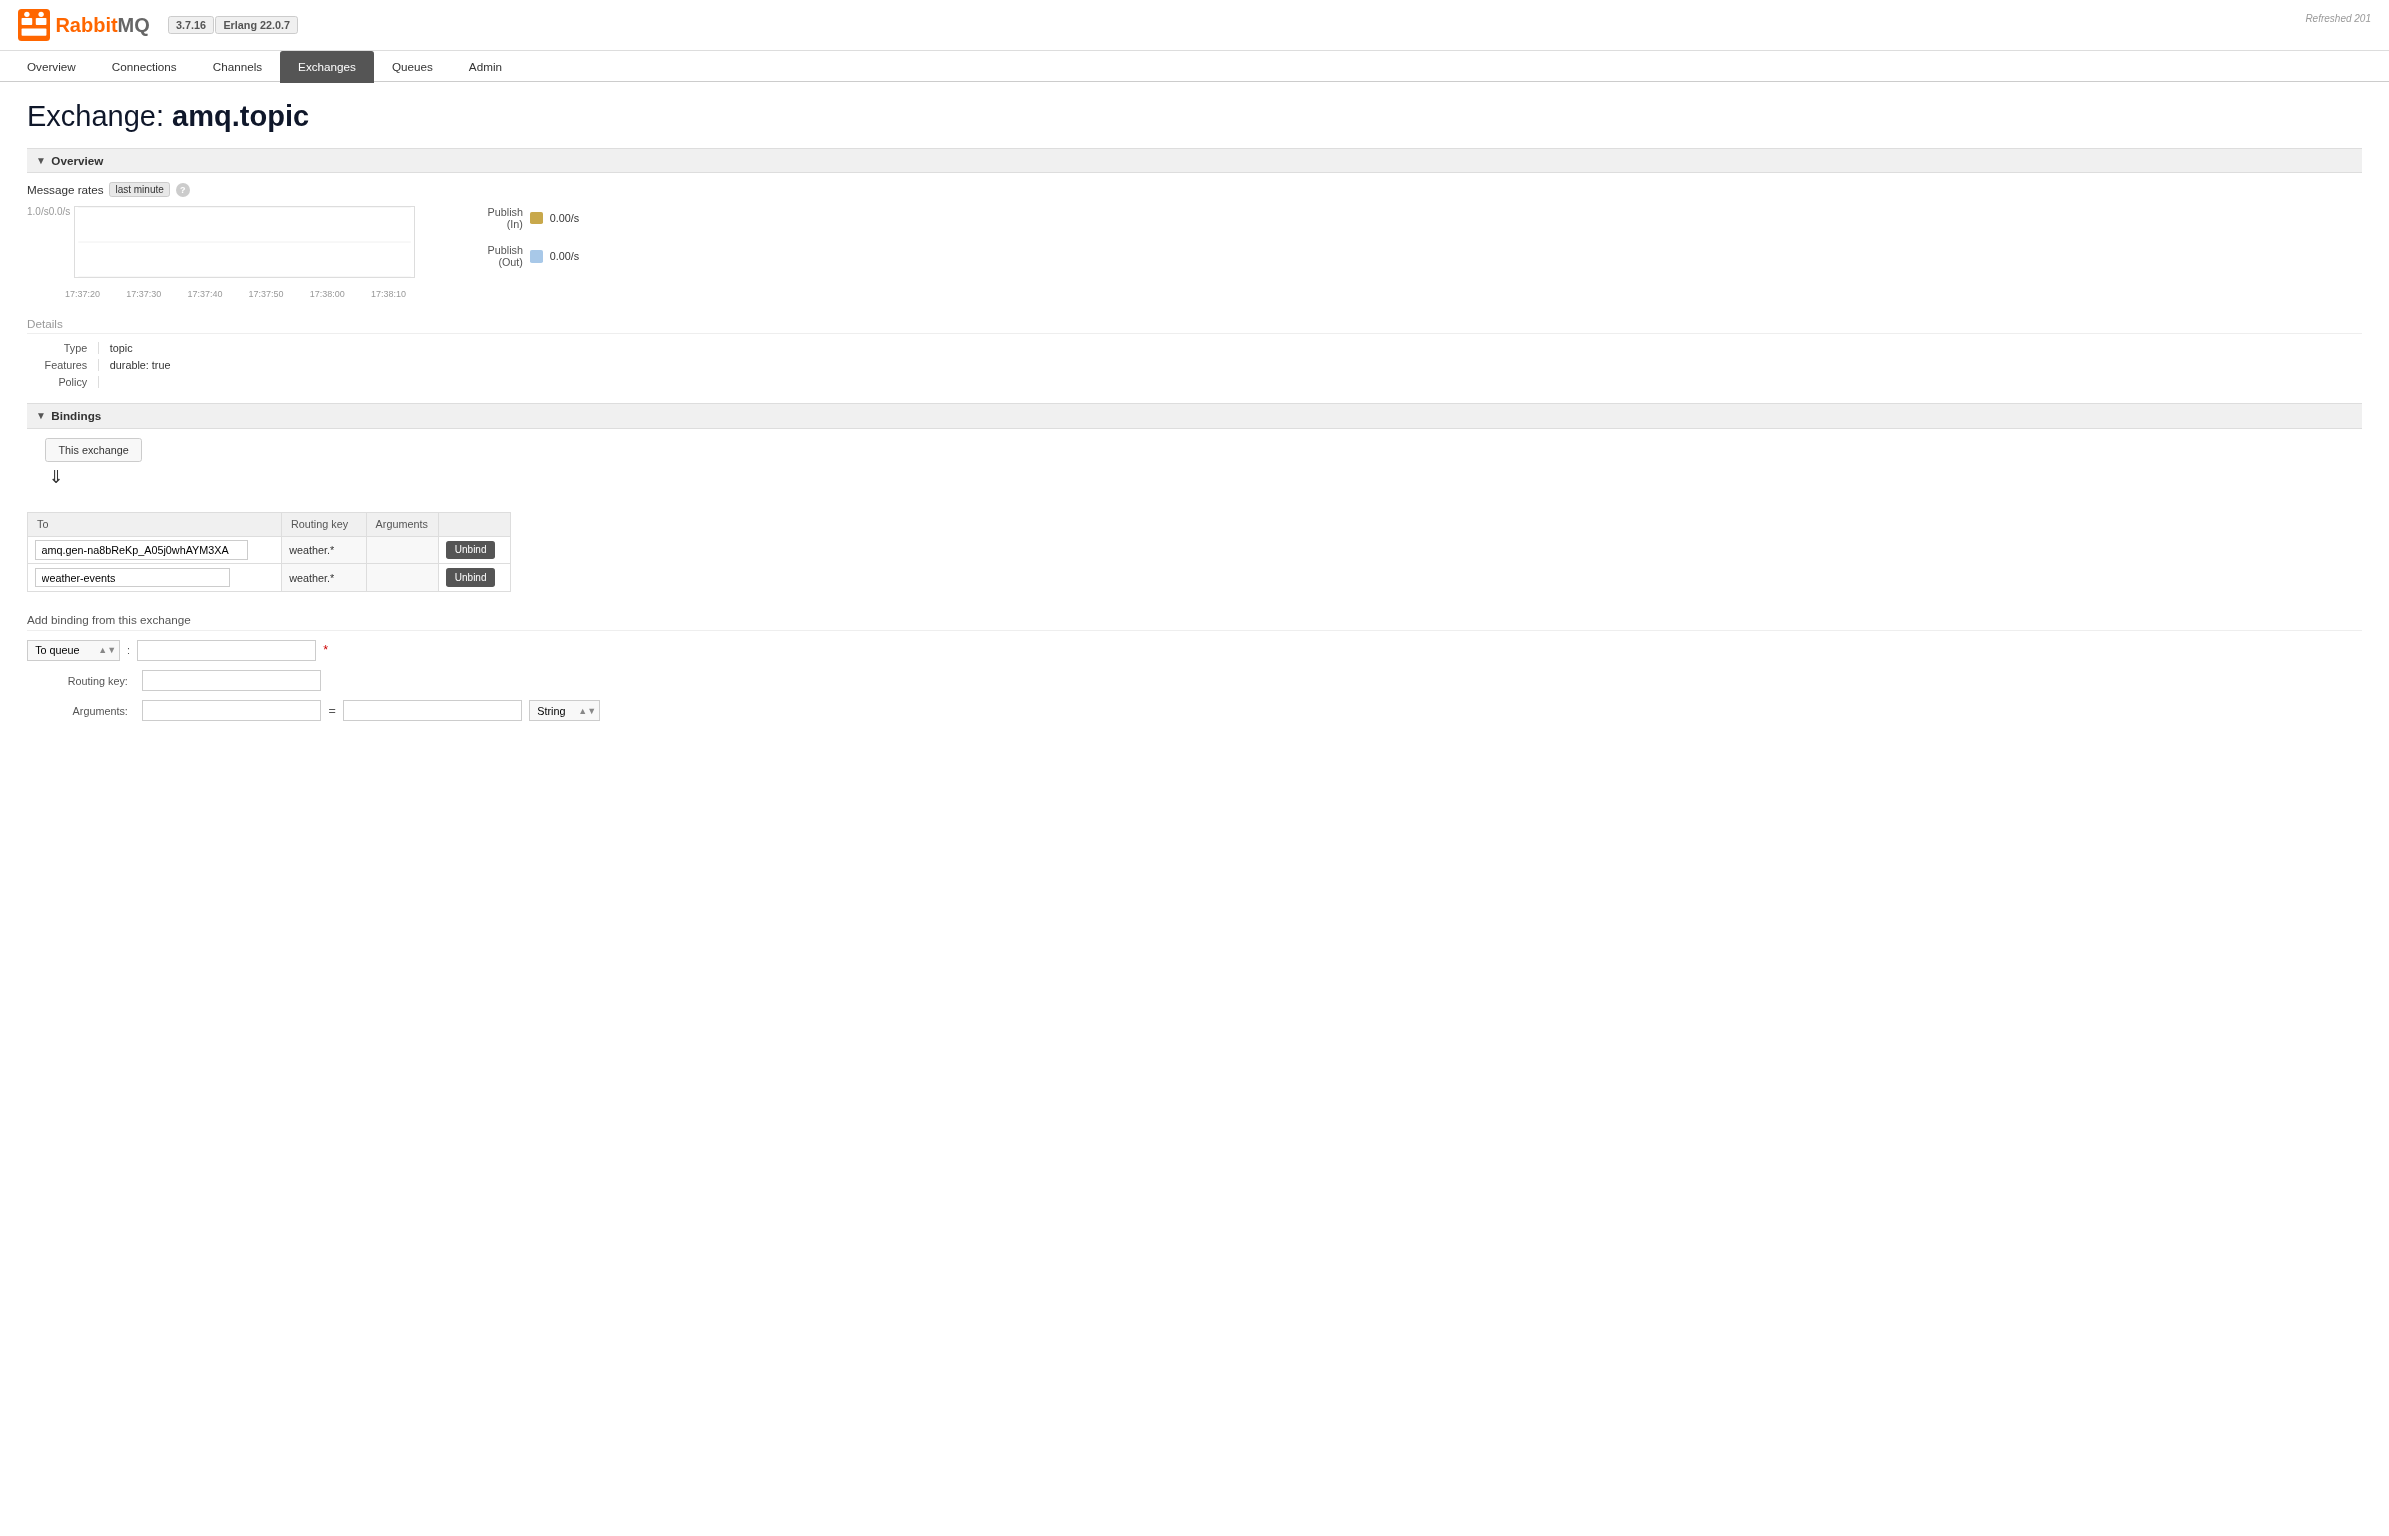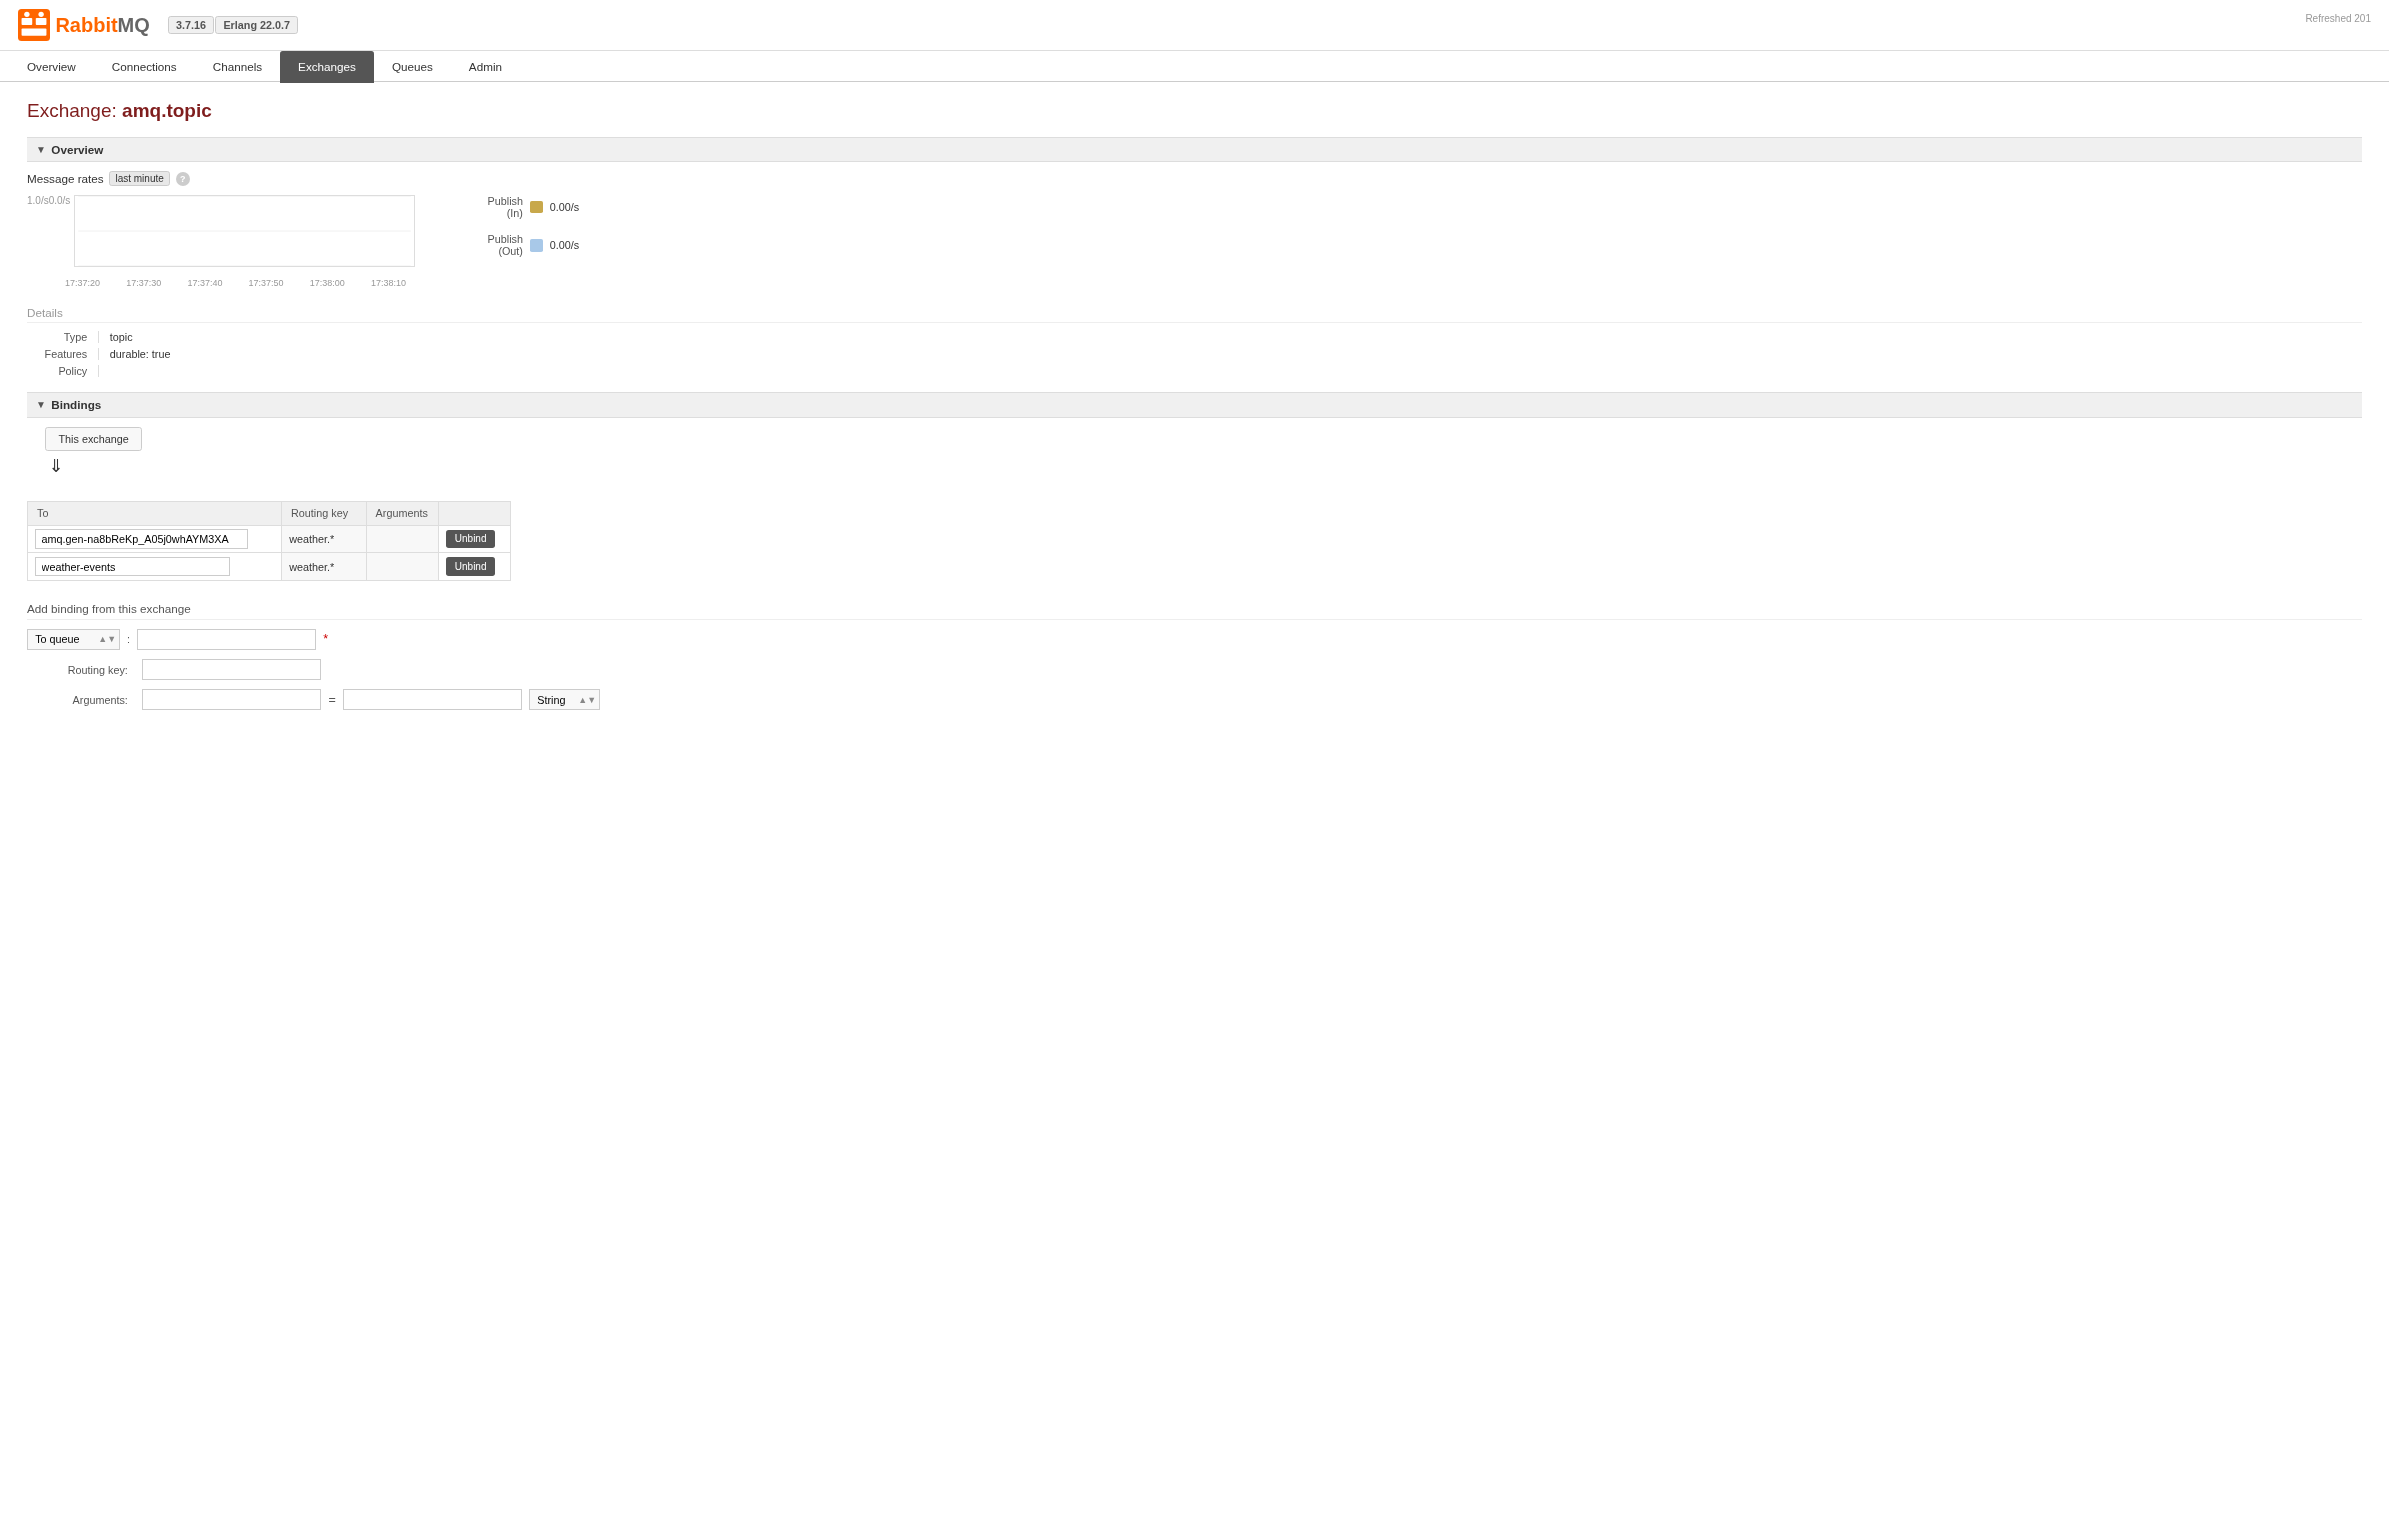--- a/index.html
+++ b/index.html
@@ -38,20 +38,21 @@
       color: #555;
       margin-right: 1px;
       font-weight: bold;
     }
     .refreshed-text {
       position: absolute;
       right: 18px;
       top: 12.5px;
       font-size: 10px;
       color: #999;
+      font-style: italic;
     }
 
     
     .nav-bar {
       display: flex;
       border-bottom: 1.8px solid #ccc;
       padding: 0 9px;
       background: #fff;
     }
     .nav-item {
@@ -67,24 +68,24 @@
       background: #555;
       color: #fff;
       border-radius: 2.7px 2.7px 0 0;
     }
 
     
     .page-content {
       padding: 18px 27px;
     }
     .page-title {
-      font-size: 19px;
+      font-size: 29px;
       font-weight: normal;
       margin-bottom: 14.3px;
-      color: #7f1d1d;
+      color: #0f172a;
     }
     .page-title strong {
       font-weight: bold;
     }
 
     
     .section-header {
       display: flex;
       align-items: center;
       background: #f0f0f0;

